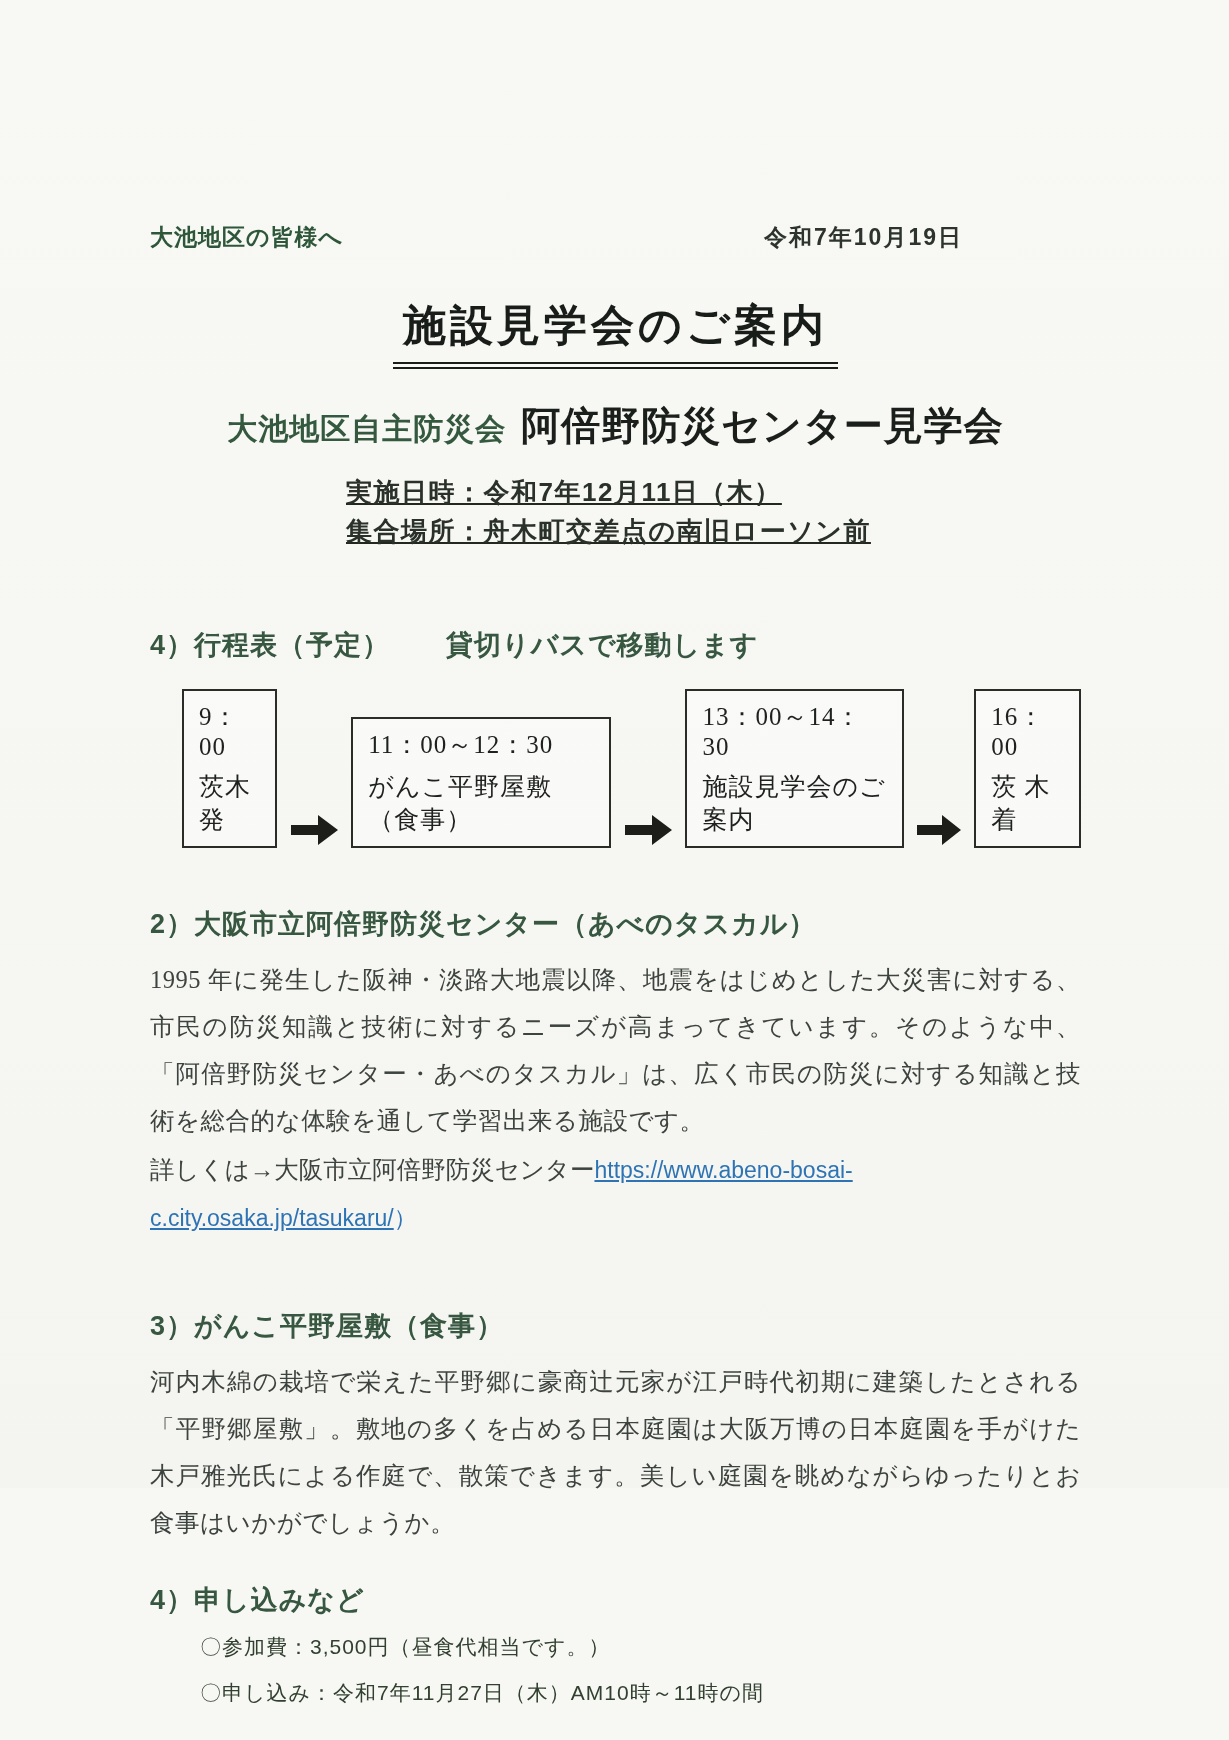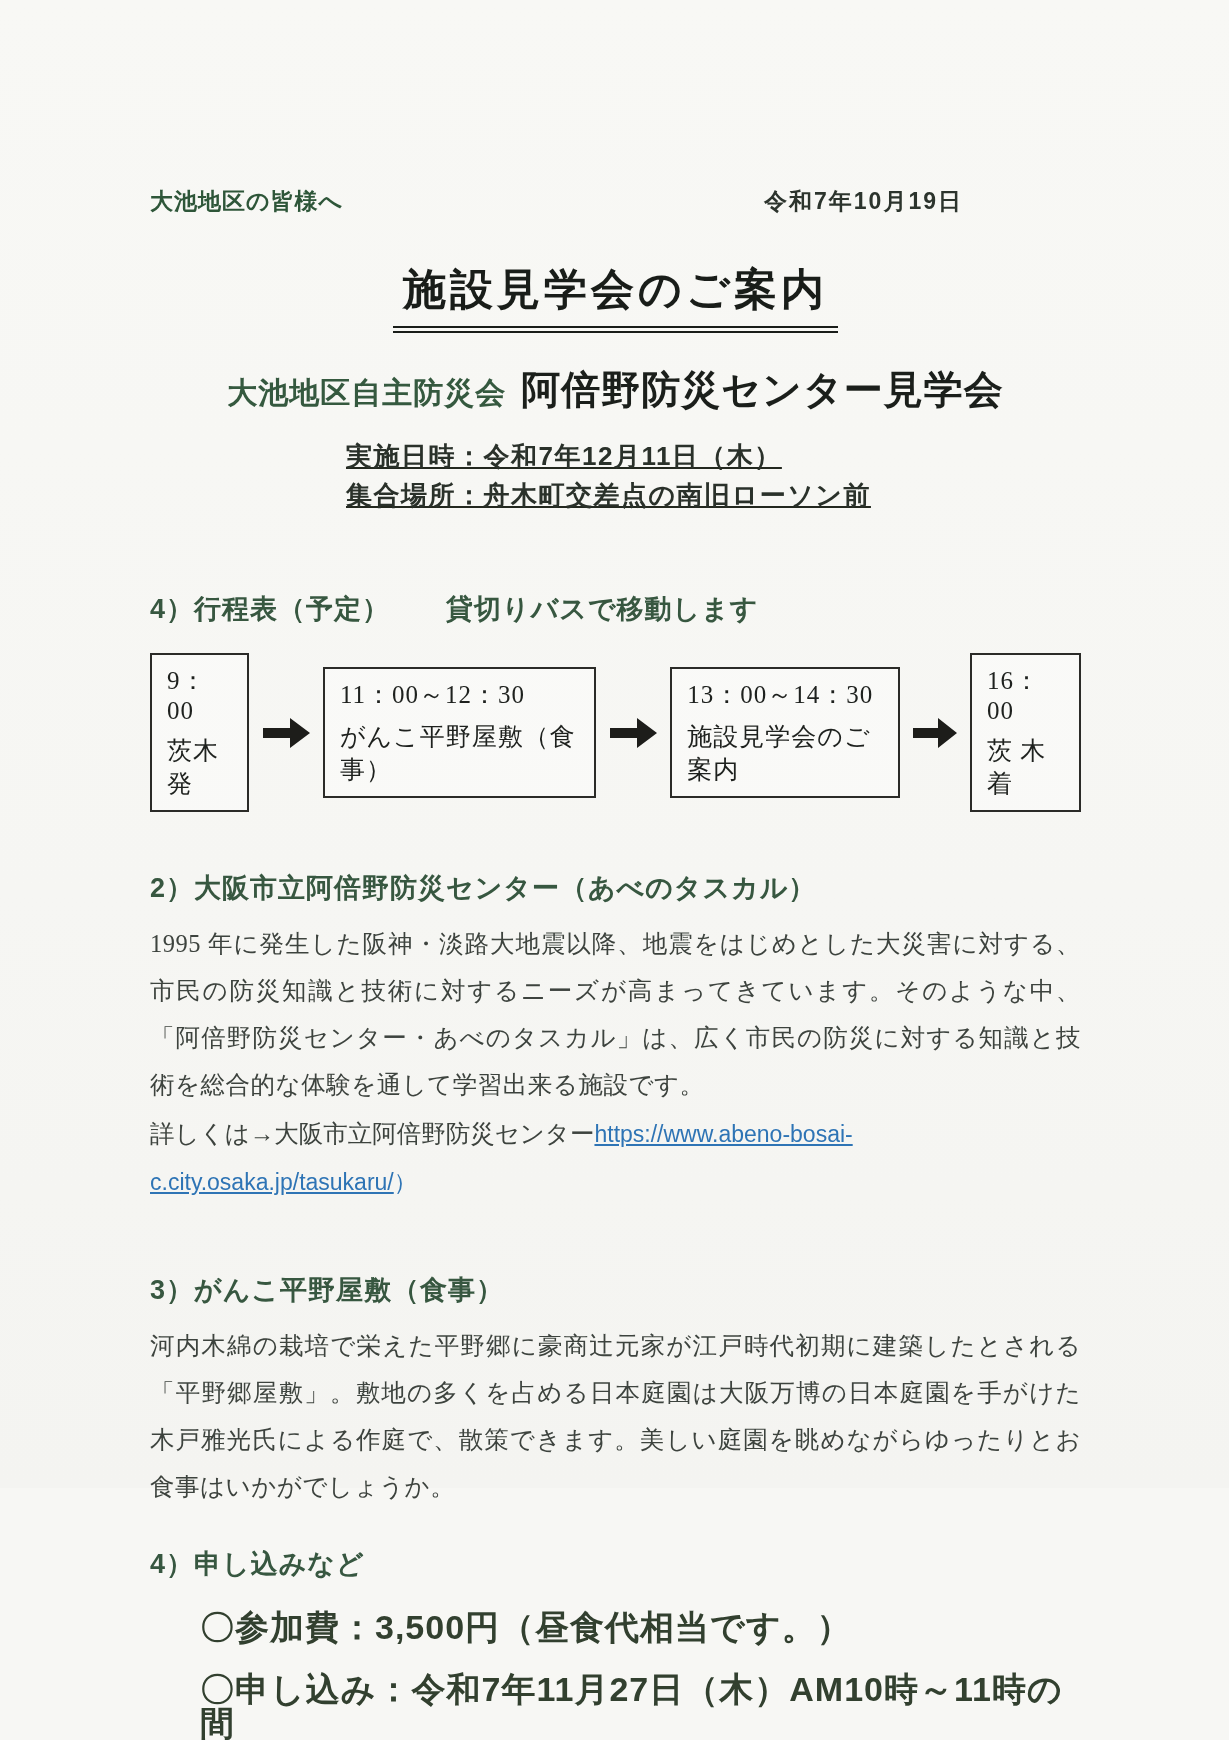--- a/index.html
+++ b/index.html
@@ -12,42 +12,42 @@
   }
   .page{
     box-sizing:border-box;
     width:1229px;height:1488px;
     padding:186px 148px 0 150px;
     background:linear-gradient(180deg,#f8f8f5 0%,#f6f6f3 60%,#f4f4f1 100%);
   }
   
   .topline{display:flex;justify-content:space-between;align-items:baseline;padding-right:118px;}
   .recipient{font-size:23px;font-weight:bold;color:#2e5639;letter-spacing:1px;}
-  .dateline{font-size:23px;font-weight:bold;color:#2c342d;letter-spacing:2px;}
+  .dateline{font-size:23px;font-weight:bold;color:#2c342d;letter-spacing:2px;margin-top:36px;}
   
   .title-row{text-align:center;margin-top:44px;}
   .doc-title{
     display:inline-block;
     font-size:43px;font-weight:bold;color:#191d19;
     letter-spacing:4px;
     padding:0 10px 7px 10px;
     border-bottom:7px double #191d19;
   }
   
   .subtitle-row{display:flex;justify-content:center;align-items:baseline;gap:15px;margin-top:30px;}
   .org-name{font-size:30px;font-weight:bold;color:#35593f;letter-spacing:1px;}
   .event-name{font-size:39px;font-weight:bold;color:#1b1f1b;letter-spacing:1px;}
   
   .meta-block{margin:20px 0 0 196px;text-decoration:underline;}
   .meta-block div{font-size:26px;font-weight:600;color:#2a312a;letter-spacing:1.5px;line-height:39px;}
   
   .sec-head{font-size:27px;font-weight:bold;color:#375740;letter-spacing:1px;}
   .sec1{margin-top:76px;}
   
-  .flow{display:flex;align-items:center;margin-top:26px;gap:11px;}
+  .flow{display:flex;align-items:flex-end;margin-top:26px;gap:11px;margin-left:32px;}
   .stop-box{
     border:2px solid #2b2b28;
     padding:9px 15px 10px 15px;
     font-family:"Liberation Serif","DejaVu Serif",serif;
     color:#1e211e;
     background:rgba(255,255,255,0.35);
   }
   .stop-box .t{font-size:25px;letter-spacing:1px;}
   .stop-box .p{font-size:25px;margin-top:9px;letter-spacing:1px;}
   .arrow{flex:0 0 auto;display:flex;align-items:center;}
@@ -66,21 +66,21 @@
     font-size:24.5px;color:#3d433e;line-height:47px;
   }
   .url-link{
     font-family:"Liberation Sans","DejaVu Sans",sans-serif;
     color:#2e74b5;text-decoration:underline;cursor:pointer;font-size:23px;
   }
   .url-suffix{color:#2e74b5;font-size:23px;}
   .sec3{margin-top:66px;}
   
   .sec4{margin-top:36px;}
-  .apply-line{font-size:34px;font-weight:700;color:#32402f;letter-spacing:1px;line-height:34px;margin:28px 0 0 50px;}
+  .apply-line{font-size:21px;font-weight:400;color:#32402f;letter-spacing:1px;line-height:34px;margin:12px 0 0 50px;}
 </style>
 </head>
 <body>
 
 <div class="page">
 
   <div class="topline">
     <span class="recipient">大池地区の皆様へ</span>
     <span class="dateline">令和7年10月19日</span>
   </div>

